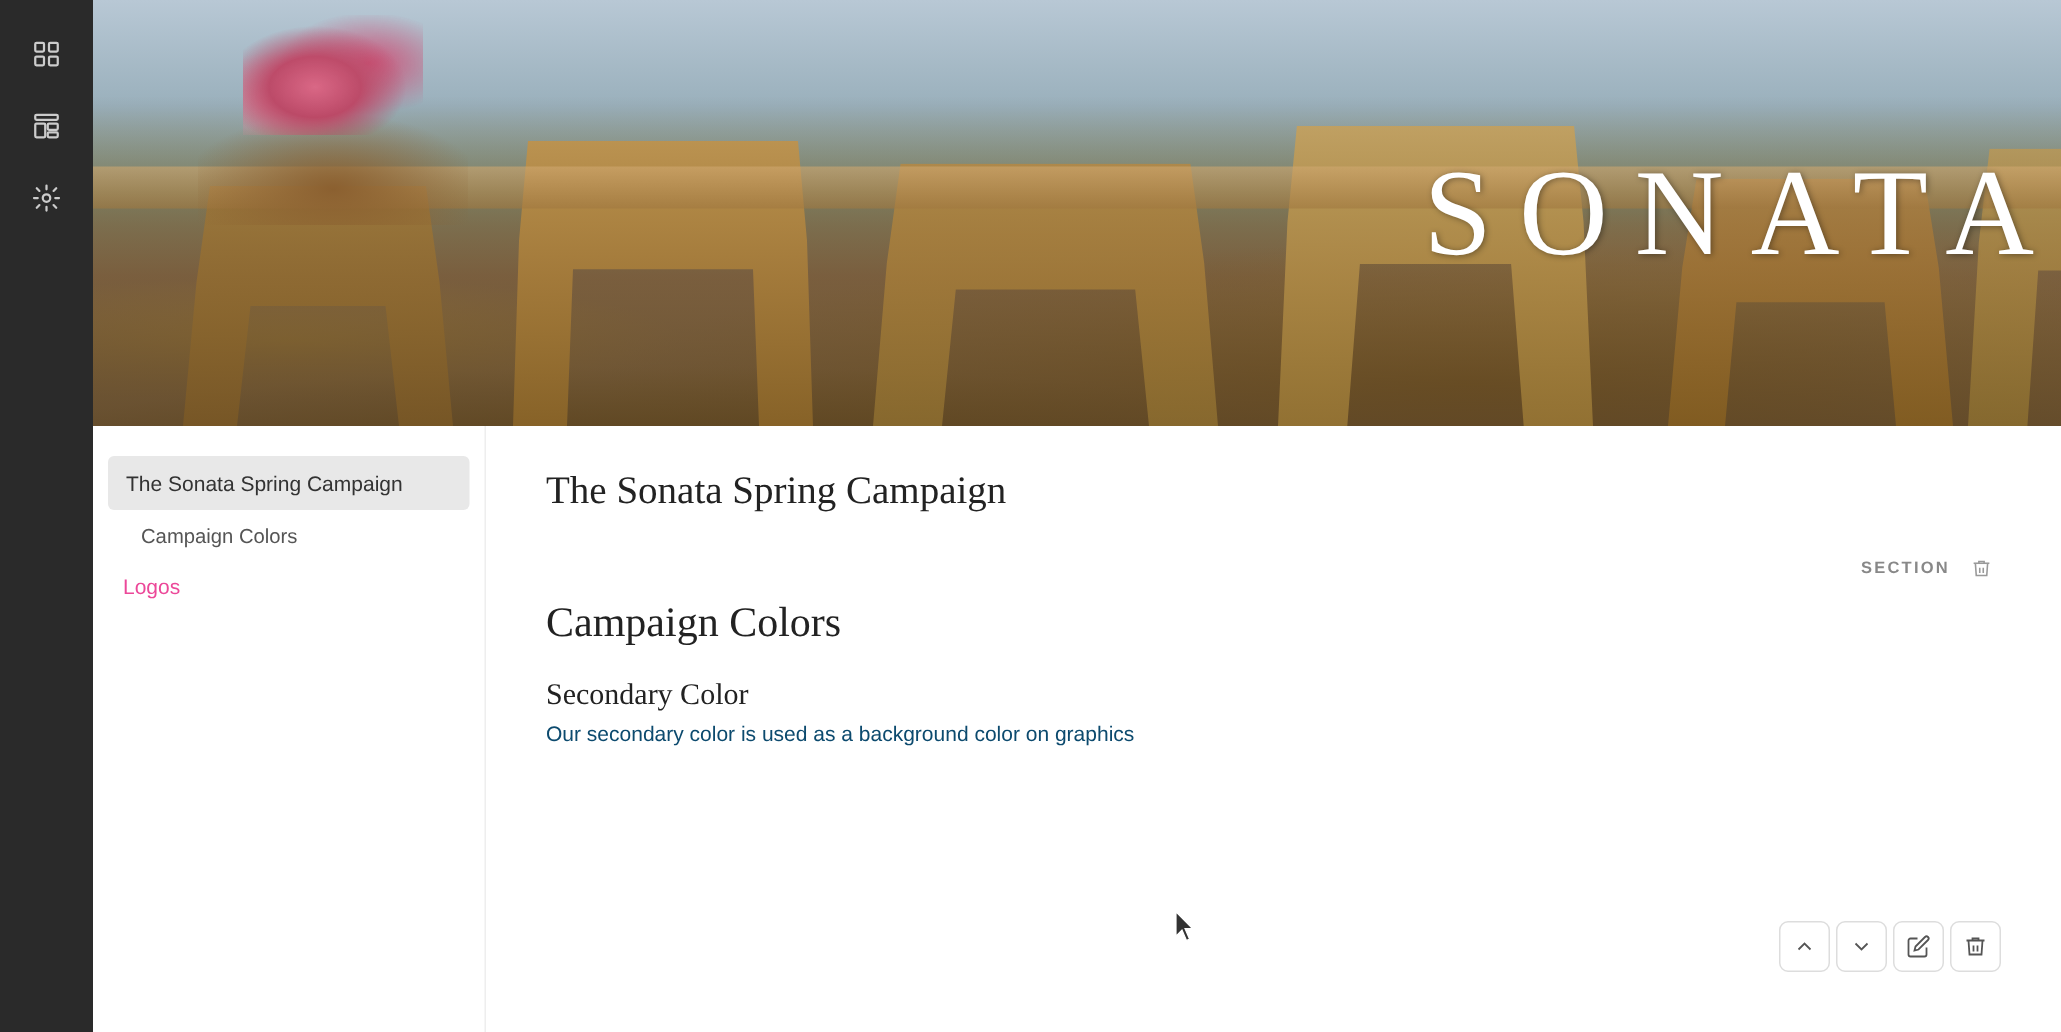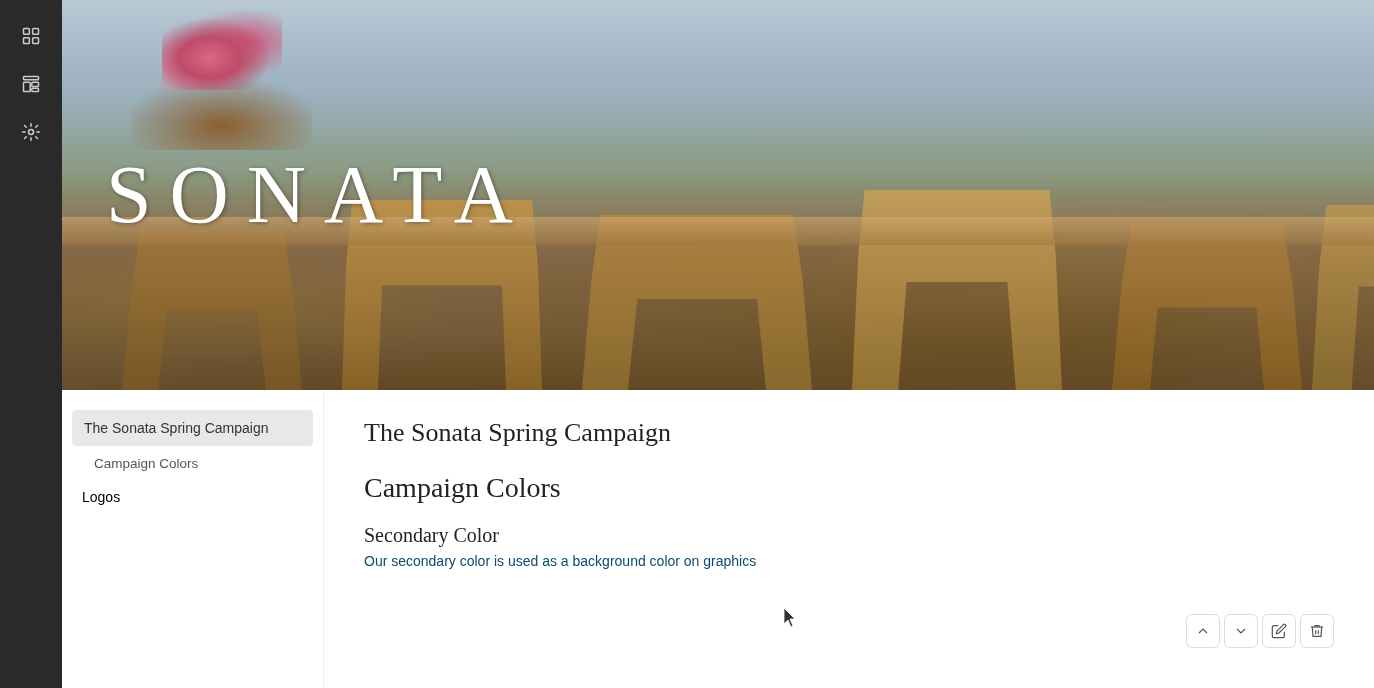--- a/index.html
+++ b/index.html
@@ -33,41 +33,41 @@
     .main {
       flex: 1;
       display: flex;
       flex-direction: column;
       overflow: hidden;
     }
 
     
     .hero {
       width: 100%;
-      height: 390px;
+      height: 284px;
       flex-shrink: 0;
       background: linear-gradient(
         rgba(60,50,40,0.35) 0%,
         rgba(80,65,50,0.2) 100%
       ),
       linear-gradient(
         160deg,
         #c8b89a 0%,
         #b8a070 20%,
         #8b7355 40%,
         #6b5a45 55%,
         #7a8fa0 70%,
         #9ab0c0 85%,
         #b5c8d5 100%
       );
       position: relative;
       overflow: hidden;
       display: flex;
       align-items: center;
-      justify-content: flex-start;
+      justify-content: flex-end;
       padding-left: 44px;
     }
     .hero-bg {
       position: absolute;
       inset: 0;
       
       background:
         radial-gradient(ellipse 60% 40% at 30% 110%, #8b6914 0%, transparent 60%),
         radial-gradient(ellipse 80% 60% at 70% 90%, #a07830 0%, transparent 55%),
         radial-gradient(ellipse 40% 30% at 10% 80%, #c8a050 0%, transparent 50%),
@@ -125,21 +125,21 @@
       margin: 0 10px;
       padding: 10px 12px;
     }
     .nav-item.sub {
       padding-left: 32px;
       color: #555;
       font-size: 13.5px;
     }
     .nav-item.top-level {
       font-size: 14px;
-      color: #000000;
+      color: #ec4899;
       padding: 8px 20px;
     }
 
     
     .content-main {
       flex: 1;
       padding: 28px 40px;
       overflow-y: auto;
       position: relative;
     }
@@ -285,20 +285,31 @@
 
     <div class="nav-panel">
       <div class="nav-item active">The Sonata Spring Campaign</div>
       <div class="nav-item sub">Campaign Colors</div>
       <div class="nav-item top-level">Logos</div>
     </div>
 
     <div class="content-main">
       <h1 class="page-title">The Sonata Spring Campaign</h1>
 
+      <div class="section-header">
+        <span class="section-label">SECTION</span>
+        <div class="section-delete-btn">
+          <svg viewBox="0 0 24 24">
+              <polyline points="3 6 5 6 21 6"></polyline>
+              <path d="M19 6l-1 14H6L5 6"></path>
+              <path d="M10 11v6M14 11v6"></path>
+              <path d="M9 6V4h6v2"></path>
+            </svg>
+        </div>
+      </div>
 
       <h2 class="section-title">Campaign Colors</h2>
 
       <div class="secondary-color-section">
         <h3 class="secondary-color-title">Secondary Color</h3>
         <p class="secondary-color-desc">Our secondary color is used as a background color on graphics</p>
       </div>
 
       <div class="item-actions">
         <div class="action-btn">

